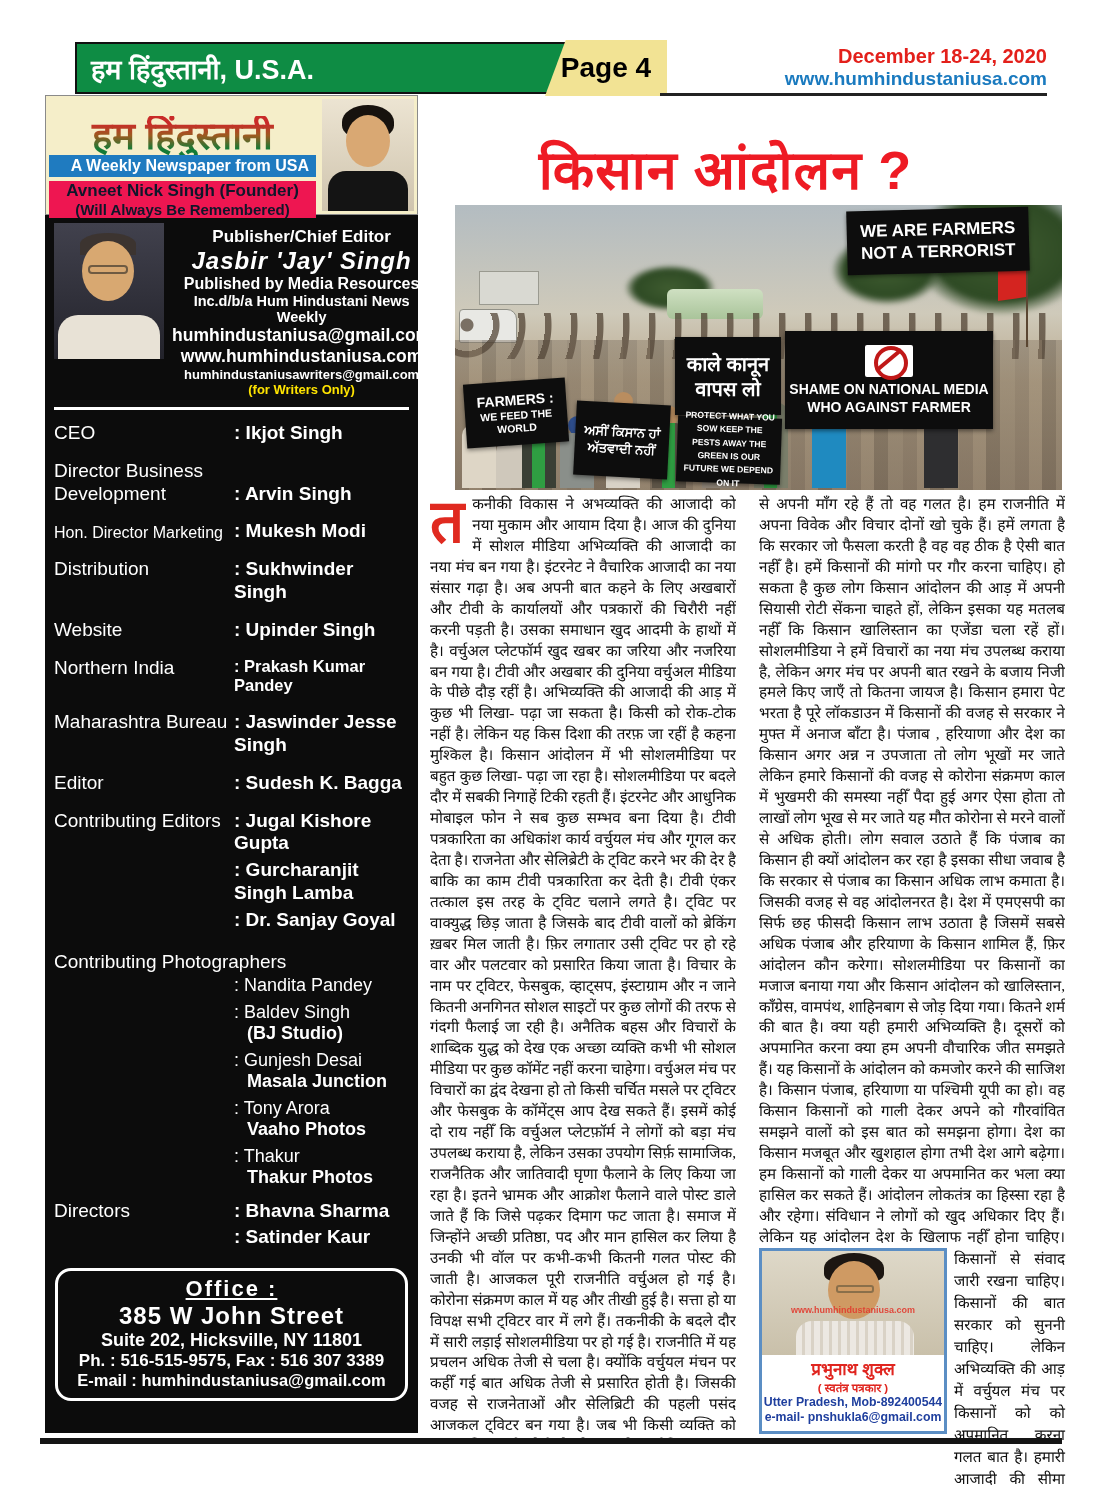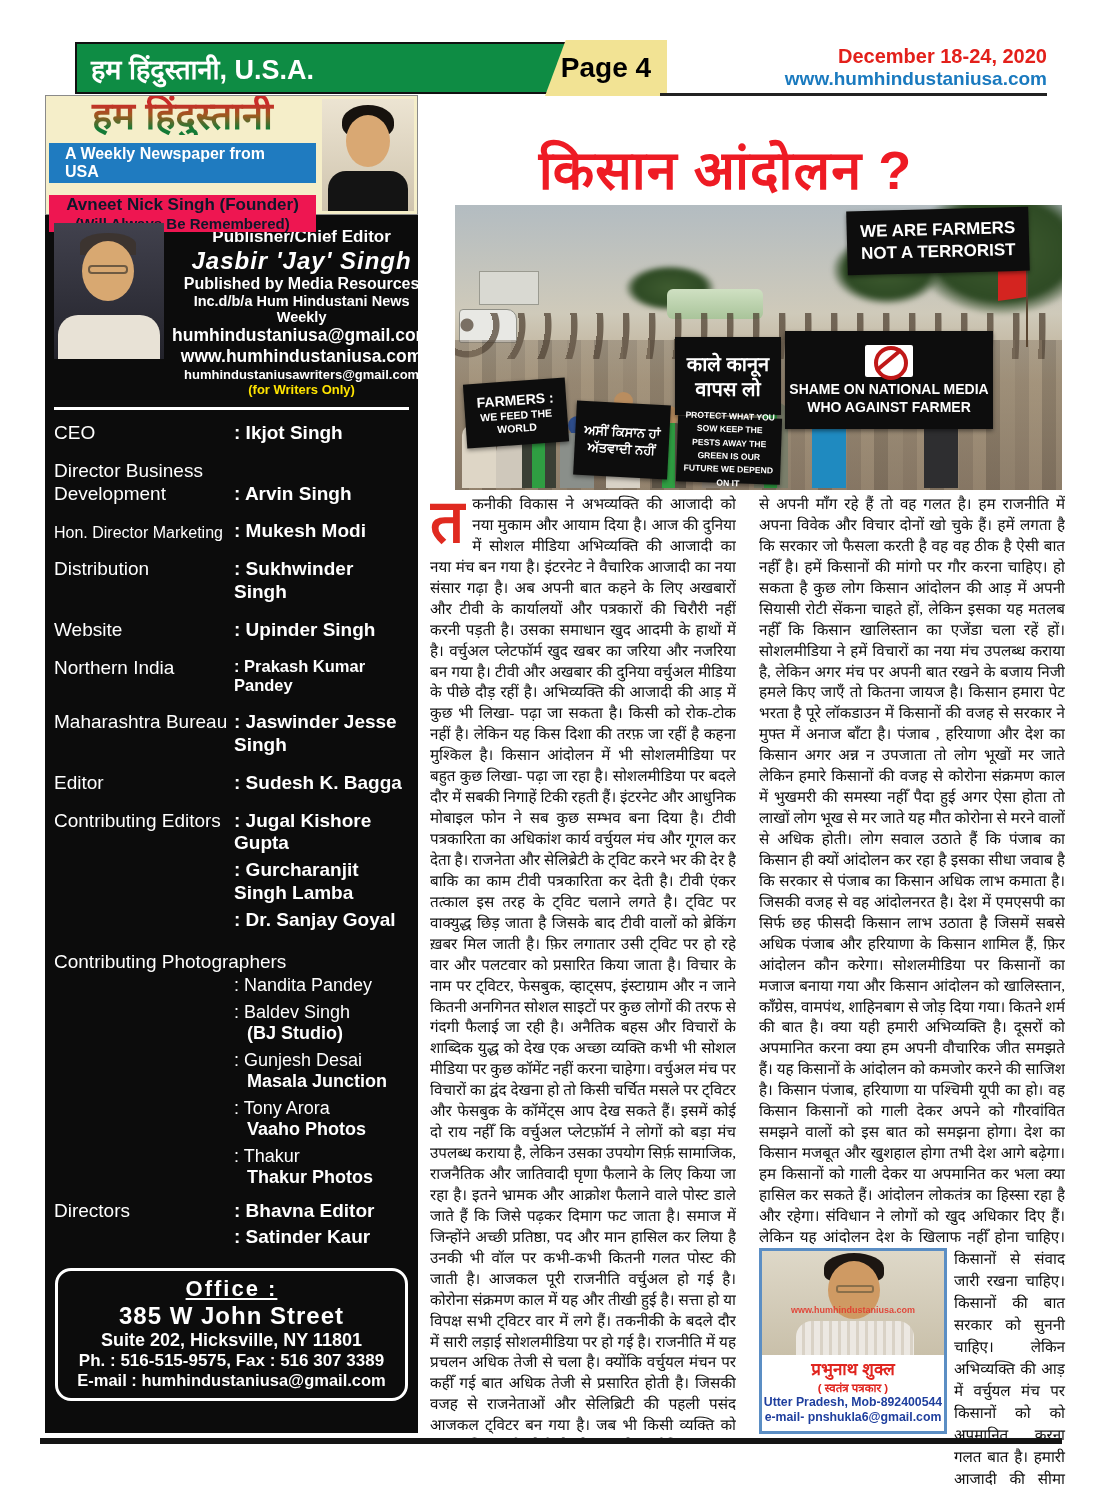--- a/index.html
+++ b/index.html
@@ -19,23 +19,23 @@
   .hdr-date  { color:#e3201b; font-weight:bold; font-size:20px; }
   .hdr-url   { color:#1a7abf; font-weight:bold; font-size:19px; }
   .hdr-rule  { position:absolute; left:660px; top:93px; width:387px; height:3px; background:#222; }
 
   
   .sidebar { position:absolute; left:45px; top:95px; width:373px; }
   .mast { position:relative; height:120px; background:#f5eec9; border:1px solid #8a8a8a; display:flex; }
   .mast-left { flex:1; display:flex; flex-direction:column; min-width:0; }
   .mast-title { text-align:center; font-weight:bold; font-size:38px; line-height:1.0; padding-top:1px;
                 background:linear-gradient(180deg,#c92b28 20%,#9c5a20 50%,#147a36 85%);
-                -webkit-background-clip:text; background-clip:text; color:transparent; }
+                -webkit-background-clip:text; background-clip:text; color:transparent;margin-top:20px; }
   .mast-blue { background:#1f7bc0; color:#fff; font-weight:bold; font-size:16px;
-               text-align:left; padding:2px 16px; margin:8px 3px; }
+               text-align:right; padding:2px 7px; margin:0 3px; }
   .mast-red { background:#ee1651; color:#0f172a; text-align:center; font-weight:bold; flex:1;
               display:flex; flex-direction:column; justify-content:center; margin:4px 3px 3px; }
   .founder1 { font-size:17px; } .founder2 { font-size:15px; }
   .mast-photo { width:92px; margin:3px; position:relative; background:linear-gradient(180deg,#ece4d2,#cfc4ae); overflow:hidden; }
   .mast-photo .hair { position:absolute; left:20px; top:6px; width:52px; height:34px; border-radius:50% 50% 40% 40%; background:#17120e; }
   .mast-photo .face { position:absolute; left:24px; top:16px; width:44px; height:52px; border-radius:50%; background:#d9a873; }
   .mast-photo .body { position:absolute; left:6px; bottom:0; width:80px; height:40px; border-radius:18px 18px 0 0; background:#141414; }
 
   .panel { background:#0c0c0c; color:#fff; height:1218px; padding:6px 9px 0; overflow:hidden; }
   .pub { display:flex; gap:8px; border-bottom:3px solid #fff; padding:2px 0 10px; }
@@ -258,21 +258,21 @@
             <div class="pent">
               <div class="pname">: Thakur</div>
               <div class="porg">Thakur Photos</div>
             </div>
           </div>
         </div>
 
         <div class="srow">
           <div class="slabel">Directors</div>
           <div class="svalue stack">
-            <div>: Bhavna Editor</div>
+            <div>: Bhavna Sharma</div>
             <div>: Satinder Kaur</div>
           </div>
         </div>
       </div>
 
       <div class="office">
         <div class="office-h">Office :</div>
         <div class="office-1">385 W John Street</div>
         <div class="office-2">Suite 202, Hicksville, NY 11801</div>
         <div class="office-3">Ph. : 516-515-9575, Fax : 516 307 3389</div>

